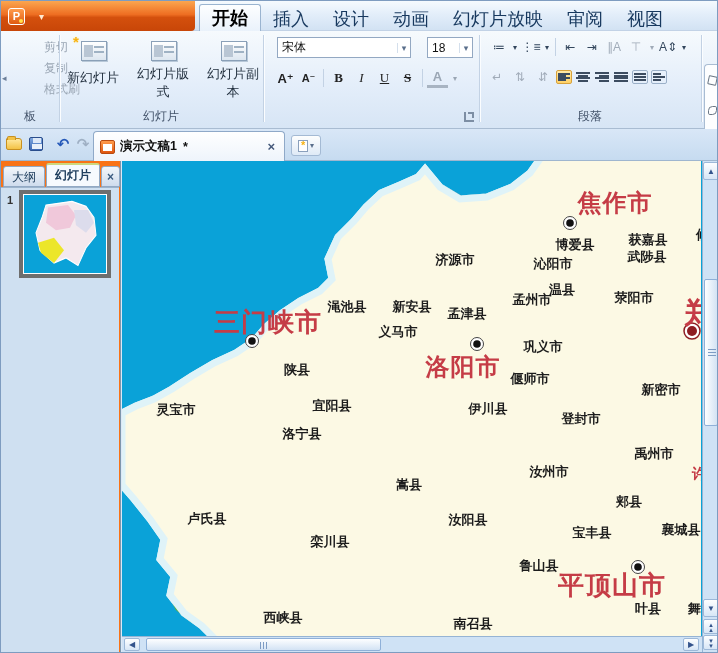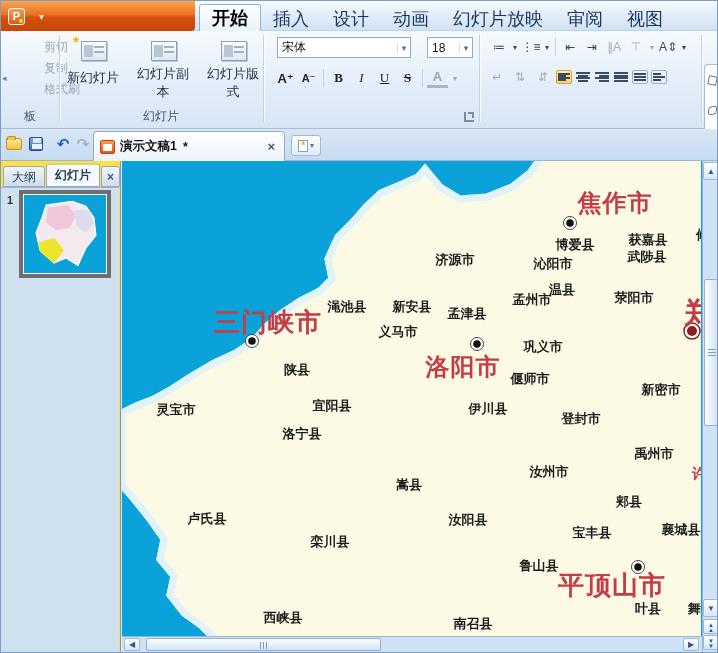--- a/index.html
+++ b/index.html
@@ -80,21 +80,21 @@
   .doctab .dmod{font-size:12.5px;font-weight:bold;color:#111;margin-left:6px;}
   .doctab .dclose{margin-left:auto;font-size:13px;font-weight:bold;color:#44587a;padding:0 3px;}
   .newtab{position:absolute;left:290px;top:6px;width:30px;height:21px;background:linear-gradient(#fdfefe,#dfeaf6);
     border:1px solid #a4bad4;border-radius:3px;display:flex;align-items:center;justify-content:center;gap:2px;}
   .newtab .np{width:10px;height:12px;background:#fff;border:1px solid #8aa0bc;position:relative;}
   .newtab .star{position:absolute;left:2px;top:-2px;color:#f7b213;font-size:11px;font-weight:bold;}
   .newtab .car{font-size:8px;color:#5a6f8c;}
 
   
   .main{position:absolute;left:0;top:160px;width:718px;height:491px;}
-  .leftpanel{position:absolute;left:0;top:0;width:120px;height:491px;background:#fde047;border-right:1px solid #7f97ad;}
+  .leftpanel{position:absolute;left:0;top:0;width:120px;height:491px;background:#f97316;border-right:1px solid #7f97ad;}
   .ptabs{position:absolute;left:2px;top:2px;display:flex;align-items:flex-end;height:24px;}
   .ptab{height:21px;line-height:20px;padding:0 8px;font-size:12px;color:#21405f;
     background:linear-gradient(#f2f6fa,#cfdced);border:1px solid #92a9c4;border-radius:3px 3px 0 0;margin-right:1px;}
   .ptab.active{height:24px;background:#f6fafe;font-weight:bold;border-top:2px solid #cdd87e;}
   .ptab-close{height:21px;line-height:20px;padding:0 5px;font-size:12px;font-weight:bold;color:#3c5c80;
     background:linear-gradient(#f2f6fa,#cfdced);border:1px solid #92a9c4;border-radius:3px 3px 0 0;}
   .panelbody{position:absolute;left:0;top:26px;right:1px;bottom:0;background:#cfe0f1;border-top:1px solid #9db4cc;}
   .slidenum{position:absolute;left:6px;top:6px;font-size:11px;font-weight:bold;color:#333;}
   .thumb{position:absolute;left:18px;top:2px;width:92px;height:88px;border:4px solid #6e6e6e;background:#fff;padding:1px;}
   .thumb svg{display:block;}
@@ -155,27 +155,27 @@
           <div class="slide-ico">
             <span class="pg"></span>
             <span class="sparkle">*</span>
           </div>
           <div class="lbl">新幻灯片</div>
         </div>
         <div class="slide-btn">
           <div class="slide-ico">
             <span class="pg"></span>
           </div>
-          <div class="lbl">幻灯片副本</div>
+          <div class="lbl">幻灯片版式</div>
         </div>
         <div class="slide-btn">
           <div class="slide-ico">
             <span class="pg"></span>
           </div>
-          <div class="lbl">幻灯片版式</div>
+          <div class="lbl">幻灯片副本</div>
         </div>
       </div>
     <div class="glabel" style="left:58px;width:204px;">幻灯片</div>
     <div class="gsep" style="left:262px;"></div>
 
     <div class="combo" style="left:276px;top:6px;width:134px;">
       <span class="val">宋体</span>
       <span class="car">▾</span>
     </div>
     <div class="combo" style="left:426px;top:6px;width:46px;">
@@ -243,20 +243,21 @@
           <i></i>
           <i></i>
           <i></i>
         </span>
       <span class="al" style="border:1px solid #9bb0c8;border-radius:2px;">
           <i class="s"></i>
           <i></i>
           <i class="s"></i>
         </span>
     </div>
+    <div class="glabel" style="left:478px;width:222px;">段落</div>
     <div class="gsep" style="left:700px;"></div>
 
     <div class="rightstrip">
       <span class="rs-shape r1"></span>
       <span class="rs-shape r2"></span>
       <span class="rs-shape r3"></span>
     </div>
   </div>
 
   <div class="qat">

